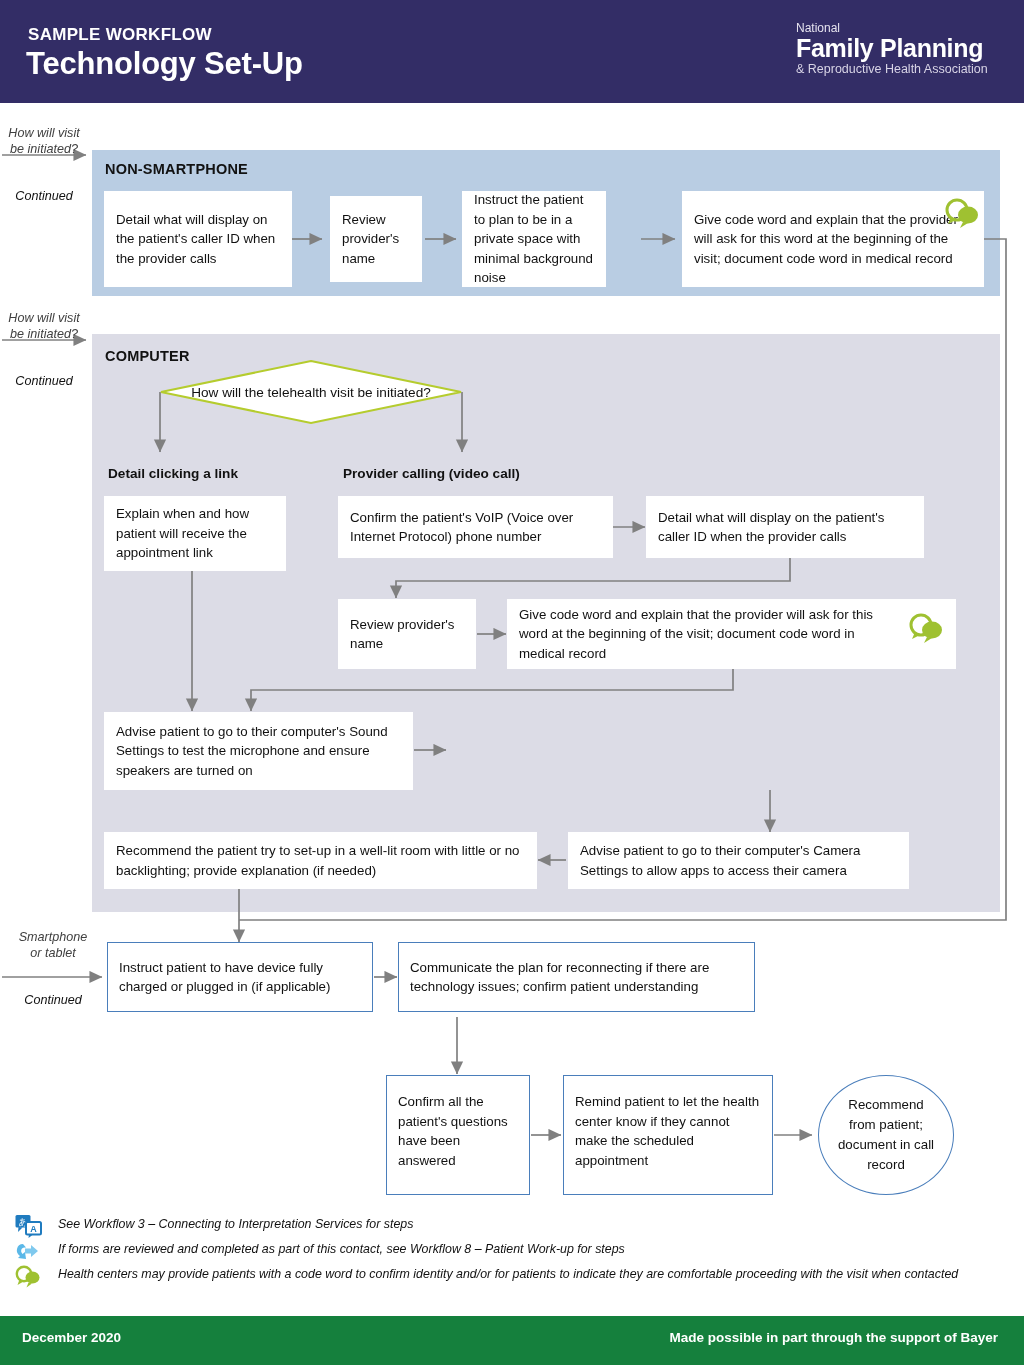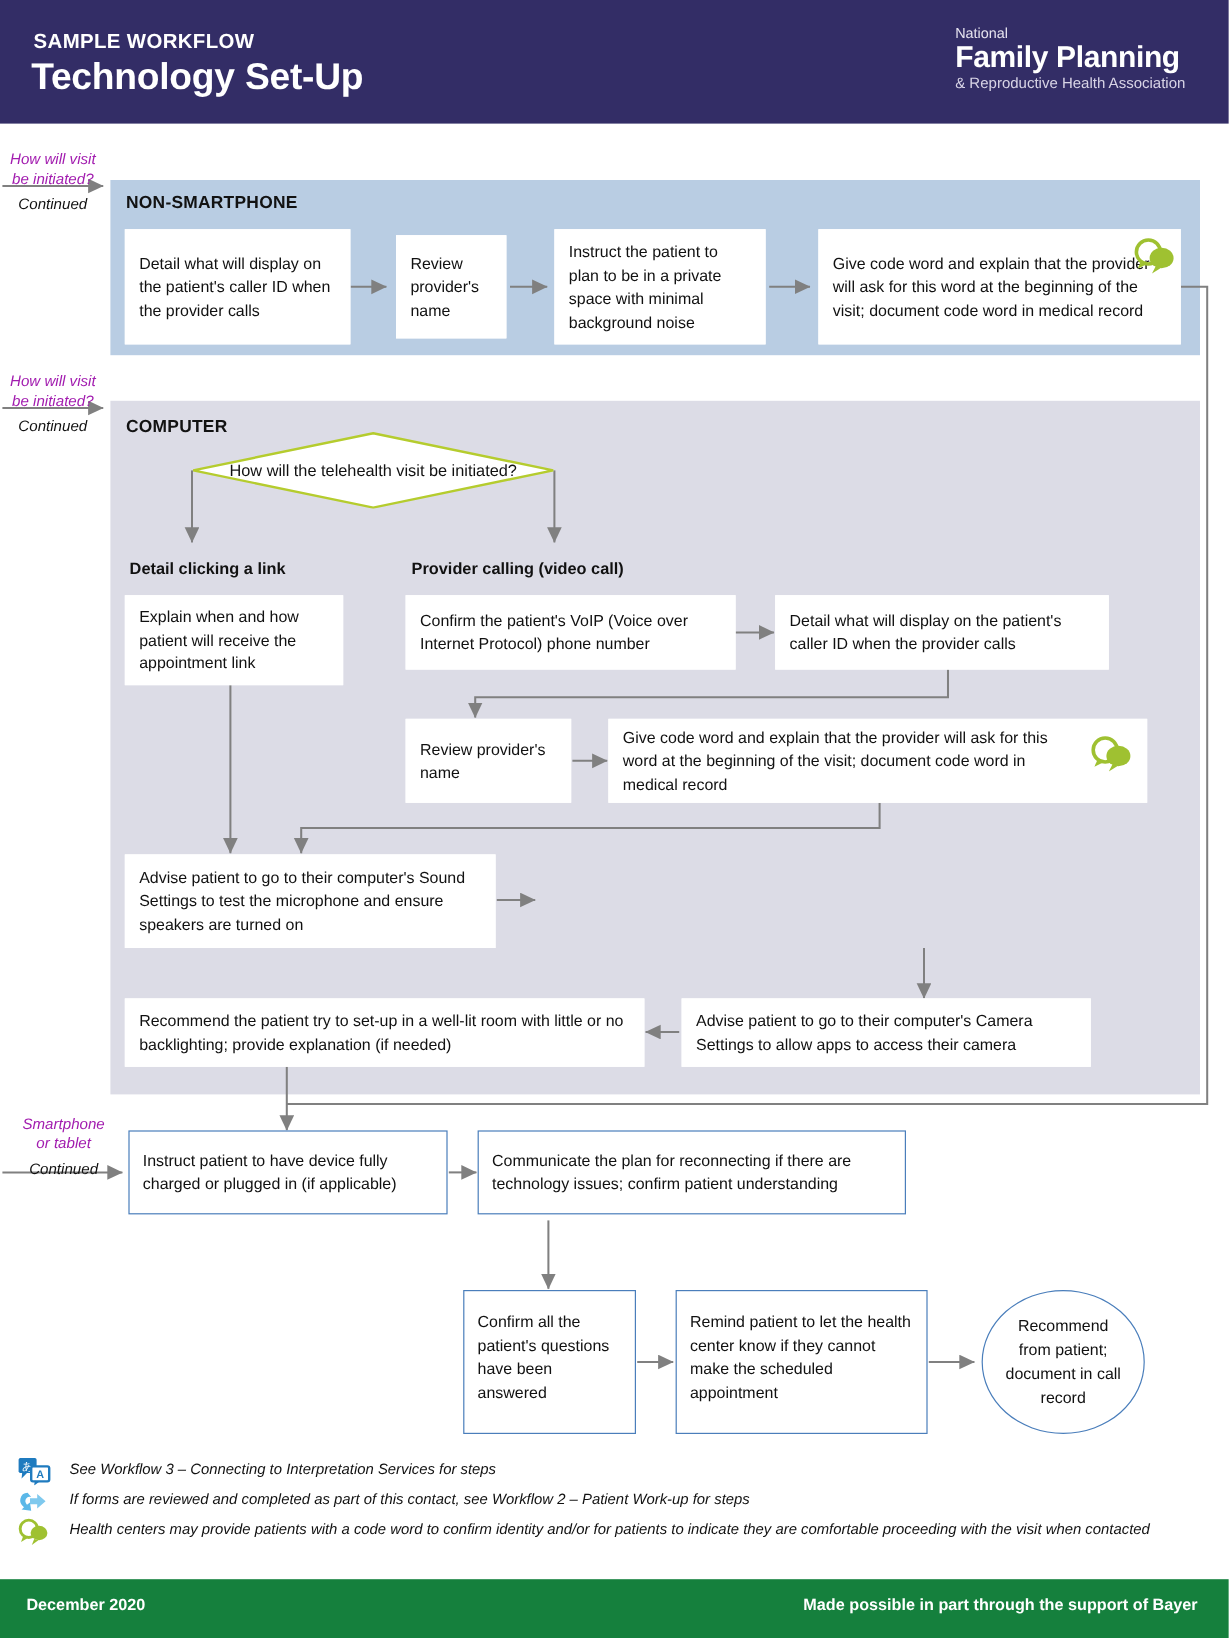--- a/index.html
+++ b/index.html
@@ -68,22 +68,22 @@
     justify-content: center; text-align: center;
     font-size: 13.6px; line-height: 19px; color: #111111;
   }
 
   .sublabel {
     position: absolute; font-size: 13.6px; font-weight: bold; color: #111111;
   }
 
   
   .entry { position: absolute; text-align: center; }
-  .entry .l1 { font-size: 12.6px; font-style: italic; color: #a21caf; line-height: 15.5px; }
-  .entry .l2 { font-size: 12.6px; font-style: italic; color: #111111; line-height: 15.5px; margin-top: 6px; }
+  .entry .l1 { font-size: 12.6px; font-style: italic; color: #404040; line-height: 15.5px; }
+  .entry .l2 { font-size: 12.6px; font-style: italic; color: #111111; line-height: 15.5px; margin-top: 32px; }
 
   
   .conn { position: absolute; left: 0; top: 0; width: 1024px; height: 1365px; pointer-events: none; }
 
   
   .legend { position: absolute; left: 14px; top: 1214px; width: 1000px; }
   .legend-row { position: relative; height: 25px; }
   .legend-ico { position: absolute; left: 0; top: 0; width: 34px; height: 24px; }
   .legend-txt {
     position: absolute; left: 44px; top: 3px;
@@ -189,21 +189,21 @@
     <div class="l1">or tablet</div>
     <div class="l2">Continued</div>
   </div>
 
   <div class="band-title" style="left:105px; top:161px;">NON-SMARTPHONE</div>
 
   <div class="box vc" style="left:104px; top:191px; width:188px; height:96px;">Detail what will display on the patient's caller ID when the provider calls</div>
 
   <div class="box vc" style="left:330px; top:196px; width:92px; height:86px;">Review provider's name</div>
 
-  <div class="box vc" style="left:462px; top:191px; width:176px; height:96px;">Instruct the patient to plan to be in a private space with minimal background noise</div>
+  <div class="box vc" style="left:462px; top:191px; width:144px; height:96px;">Instruct the patient to plan to be in a private space with minimal background noise</div>
 
   <div class="box vc" style="left:682px; top:191px; width:302px; height:96px;">Give code word and explain that the provider will ask for this word at the beginning of the visit; document code word in medical record</div>
 
   <svg class="bubble-ico" viewBox="0 0 40 34" style="left:943px; top:196px;">
     <circle cx="14" cy="14" r="10" fill="none" stroke="#9fc131" stroke-width="3"></circle>
     <path d="M8,21 L5,28 L13,24 z" fill="#9fc131"></path>
     <ellipse cx="25" cy="19" rx="10" ry="8.5" fill="#9fc131"></ellipse>
     <path d="M20,26 L17,32 L25,27 z" fill="#9fc131"></path>
   </svg>
 
@@ -265,21 +265,21 @@
         <text x="19.5" y="18" font-size="9" fill="#1f7bbf" text-anchor="middle" font-weight="bold" font-family="Liberation Sans, sans-serif">A</text>
       </svg>
       <div class="legend-txt">See Workflow 3 – Connecting to Interpretation Services for steps</div>
     </div>
 
     <div class="legend-row">
       <svg class="legend-ico" viewBox="0 0 34 24">
         <path d="M9,5 Q4,5 3,10 Q2,14 6,17 L4,19 L12,20 L11,13 L8.5,15 Q6,12 8,9.5 Q9.5,8 12,8.5 z" fill="#5bb8e8"></path>
         <path d="M17,6 L24,12 L17,18 L17,14.5 L11,14.5 L11,9.5 L17,9.5 z" fill="#7fc9ee"></path>
       </svg>
-      <div class="legend-txt">If forms are reviewed and completed as part of this contact, see Workflow 2 – Patient Work-up for steps</div>
+      <div class="legend-txt">If forms are reviewed and completed as part of this contact, see Workflow 8 – Patient Work-up for steps</div>
     </div>
 
     <div class="legend-row">
       <svg class="legend-ico" viewBox="0 0 34 24">
         <circle cx="10" cy="10" r="7.2" fill="none" stroke="#9fc131" stroke-width="2.4"></circle>
         <path d="M5.5,15.5 L3.5,21 L9.5,17.5 z" fill="#9fc131"></path>
         <ellipse cx="18.5" cy="13.5" rx="7" ry="6" fill="#9fc131"></ellipse>
         <path d="M14.5,18.5 L12.5,23.5 L18,19.5 z" fill="#9fc131"></path>
       </svg>
       <div class="legend-txt">Health centers may provide patients with a code word to confirm identity and/or for patients to indicate they are comfortable proceeding with the visit when contacted</div>

